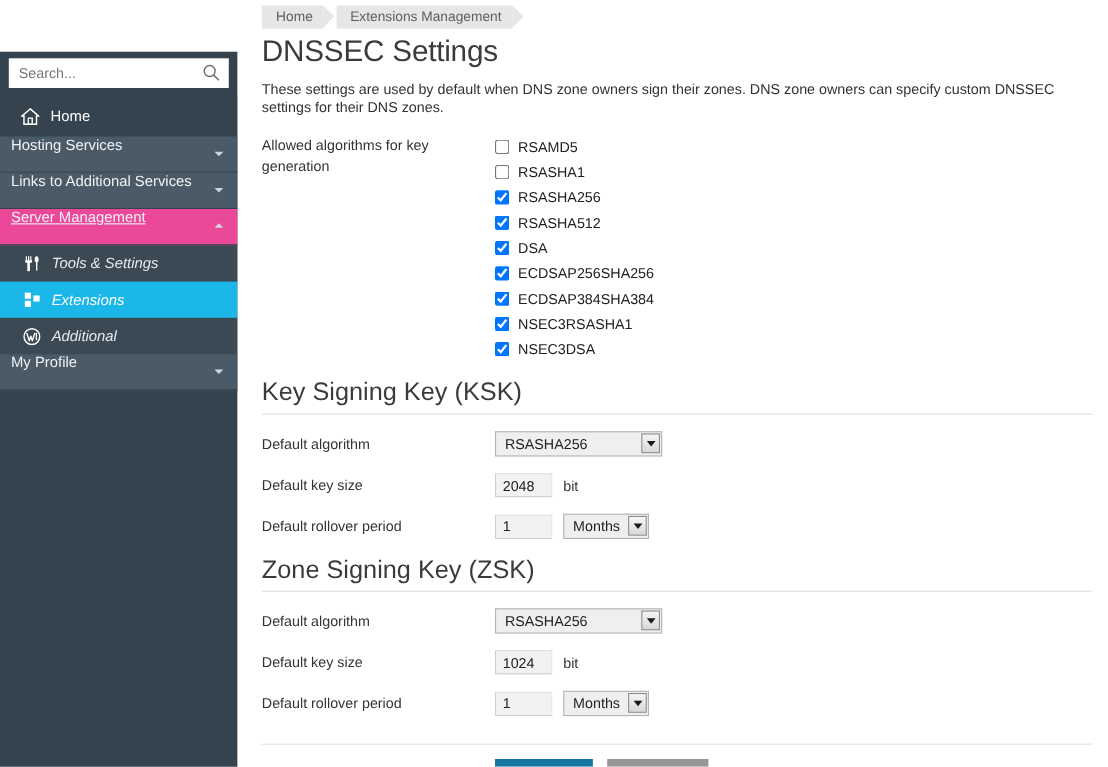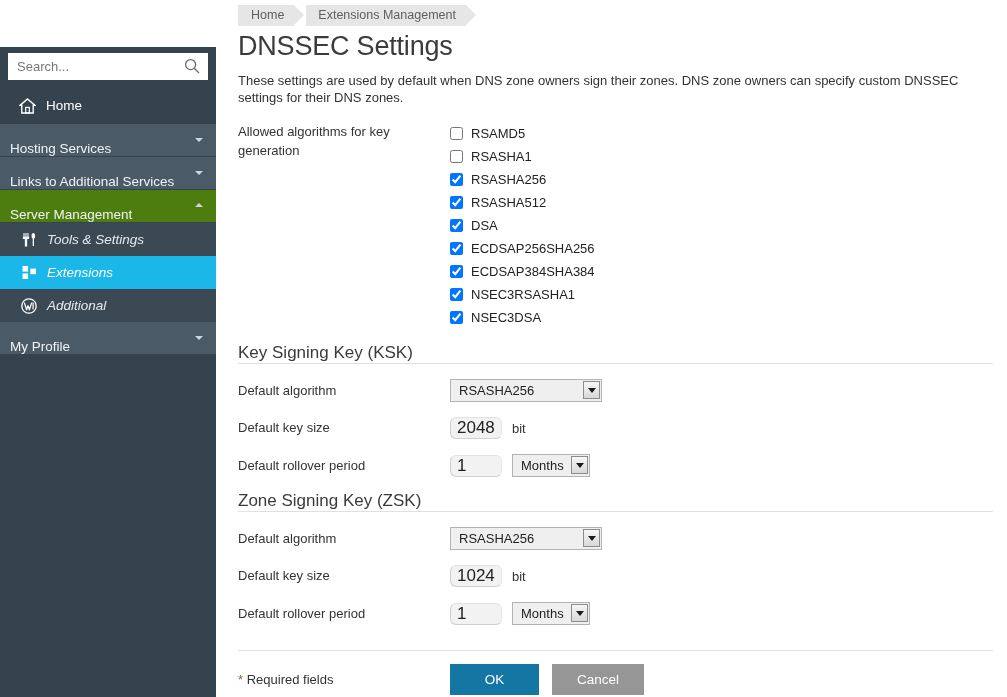--- a/index.html
+++ b/index.html
@@ -55,30 +55,30 @@
     padding-left: 17px;
     background: #35434e;
     color: #fff;
     font-size: 13.5px;
     cursor: pointer;
   }
   .nav-home .ic { width: 20px; height: 18px; margin-right: 9px; display:inline-flex; align-items:center; justify-content:center;}
 
   .nav-group {
     position: relative;
-    display: flex; align-items: flex-end;
+    display: flex; align-items: flex-start;
     height: 33px;
     padding-left: 10px;
     background: #4a5a66;
     border-bottom: 1px solid #35434e;
     color: #f0f3f5;
     font-size: 13.5px;
     cursor: pointer;
   }
-  .nav-group.expanded { background: #4d7c0f; }
+  .nav-group.expanded { background: #ec4899; text-decoration: underline; }
   .caret {
     position: absolute; right: 13px; top: 50%;
     width: 0; height: 0;
     border-left: 4.5px solid transparent;
     border-right: 4.5px solid transparent;
   }
   .caret.down { border-top: 4.5px solid #cfd6db; margin-top: -2px; }
   .caret.up   { border-bottom: 4.5px solid #cfd6db; margin-top: -3px; }
 
   .nav-sub {
@@ -164,24 +164,25 @@
     color: #222;
   }
   .cb-item input[type=checkbox] {
     width: 13px; height: 13px;
     margin: 0 8px 0 0;
     cursor: pointer;
   }
   .cb-item label { cursor: pointer; }
 
   h2.section {
-    font-size: 17px;
+    font-size: 23px;
     font-weight: normal;
     color: #3b3b3b;
     margin: 14px 0 0 0;
+    padding-bottom: 6px;
     border-bottom: 1px solid #e0e0e0;
   }
   .form-row {
     display: flex; align-items: center;
     margin-top: 15px;
   }
   .form-row .lbl { line-height: 22px; }
   .ctl { display: flex; align-items: center; }
 
   select.sel {
@@ -212,29 +213,29 @@
     width: 0; height: 0;
     border-left: 4px solid transparent;
     border-right: 4px solid transparent;
     border-top: 5px solid #1a1a1a;
   }
   select.sel-alg { width: 152px; }
   select.sel-unit { width: 78px; }
 
   input.txt {
     font-family: "Liberation Sans", sans-serif;
-    font-size: 17px;
+    font-size: 13px;
     color: #222;
     height: 22px;
     width: 52px;
     background: #f2f2f2;
     border: 1px solid #cfcfcf;
     border-top-color: #e2e2e2;
     border-right-color: #e8e8e8;
-    border-radius: 6px;
+    border-radius: 0;
     padding: 0 6px;
     outline: none;
   }
   .unit { margin-left: 10px; font-size: 13px; color: #333; }
   .gap { width: 10px; }
 
   .footer {
     margin-top: 25px;
     border-top: 1px solid #e0e0e0;
     padding-top: 13px;

